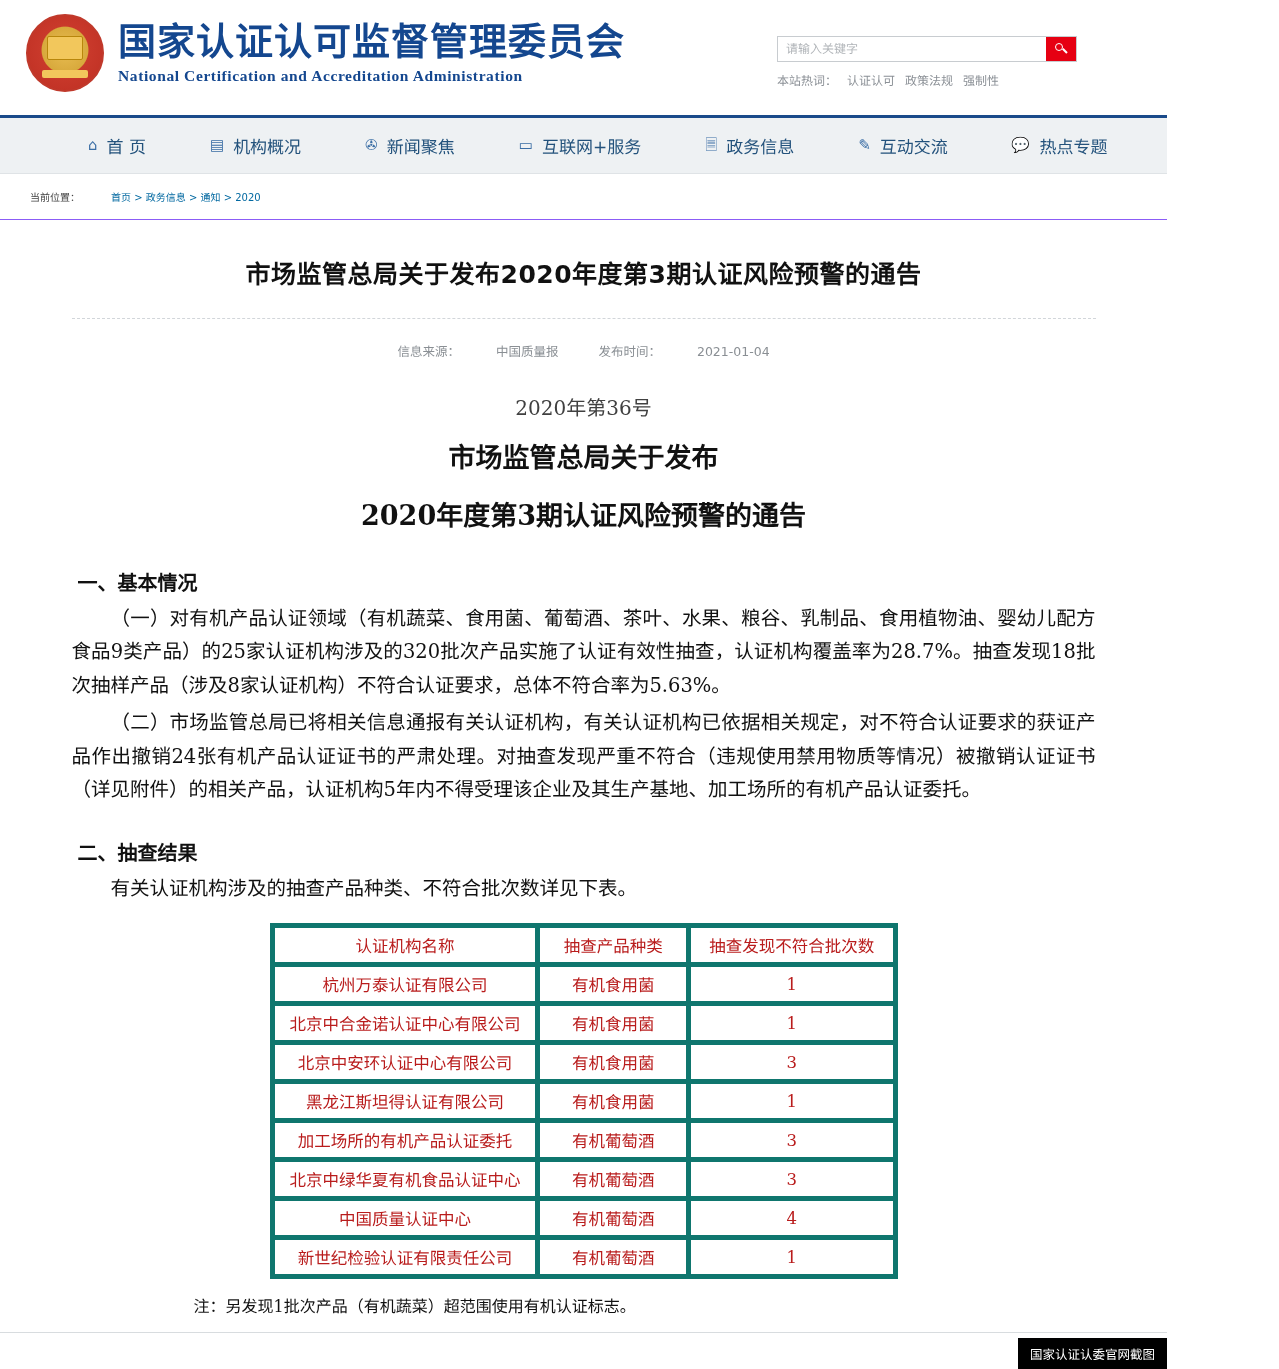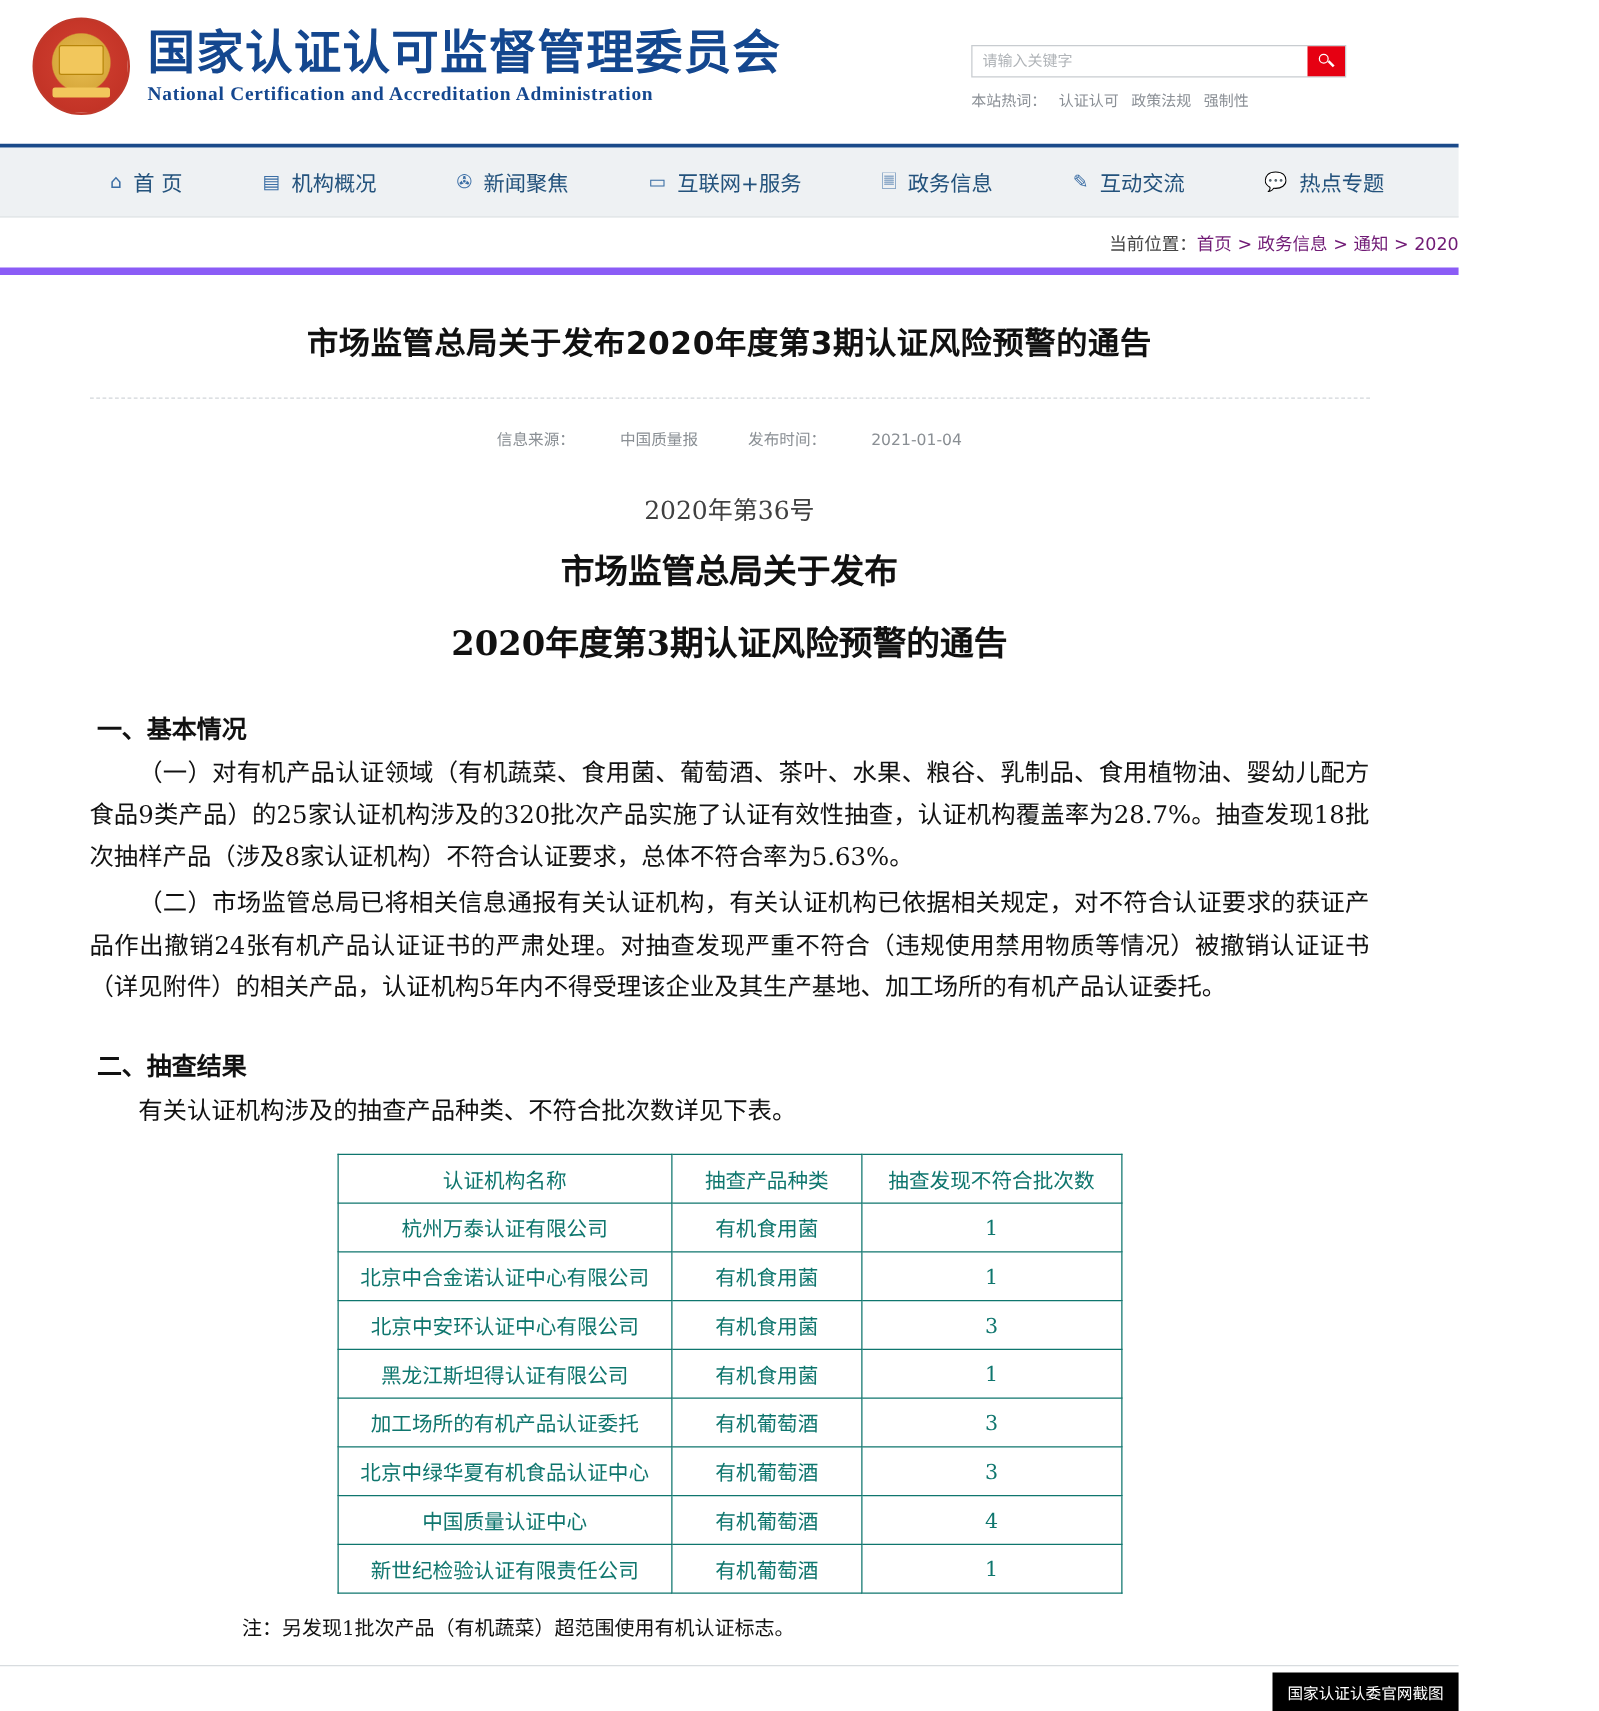--- a/index.html
+++ b/index.html
@@ -156,27 +156,26 @@
     color: #3b6ea5;
     line-height: 1;
   }
 
   
   .breadcrumb {
     height: 46px;
     display: flex;
     align-items: center;
     padding-left: 30px;
-    font-size: 14px;
+    font-size: 10px;
     color: #444;
-    border-bottom: 6px solid #8b5cf6;
-    font-family: "DejaVu Sans", "Liberation Sans", sans-serif;
-    justify-content: flex-end;
-  }
-  .breadcrumb a { color: #701a75; text-decoration: none; cursor: pointer; }
+    border-bottom: 1px solid #8b5cf6;
+    font-family: "DejaVu Sans", "Liberation Sans", sans-serif;
+  }
+  .breadcrumb a { color: #0369a1; text-decoration: none; cursor: pointer; margin-left: 31px; }
 
   
   .article {
     width: 1080px;
     margin: 0 auto;
     padding: 34px 0 0 0;
     font-family: "DejaVu Serif", "Liberation Serif", serif;
   }
   .art-title {
     text-align: center;
@@ -237,24 +236,24 @@
   }
 
   
   .tbl-wrap { display: flex; justify-content: center; margin-top: 18px; }
   table.data {
     border-collapse: collapse;
     width: 628px;
     font-family: "DejaVu Serif", "Liberation Serif", serif;
   }
   table.data td, table.data th {
-    border: 1px solid #0f766e;
+    border: 5px solid #0f766e;
     height: 39px;
     font-size: 16.5px;
-    color: #0f766e;
+    color: #b91c1c;
     text-align: center;
     font-weight: normal;
     padding: 2px 8px;
   }
   table.data th { font-weight: normal; }
   table.data .c0 { width: 268px; }
   table.data .c1 { width: 152px; }
   table.data .c2 { width: 208px; }
 
   .note {

